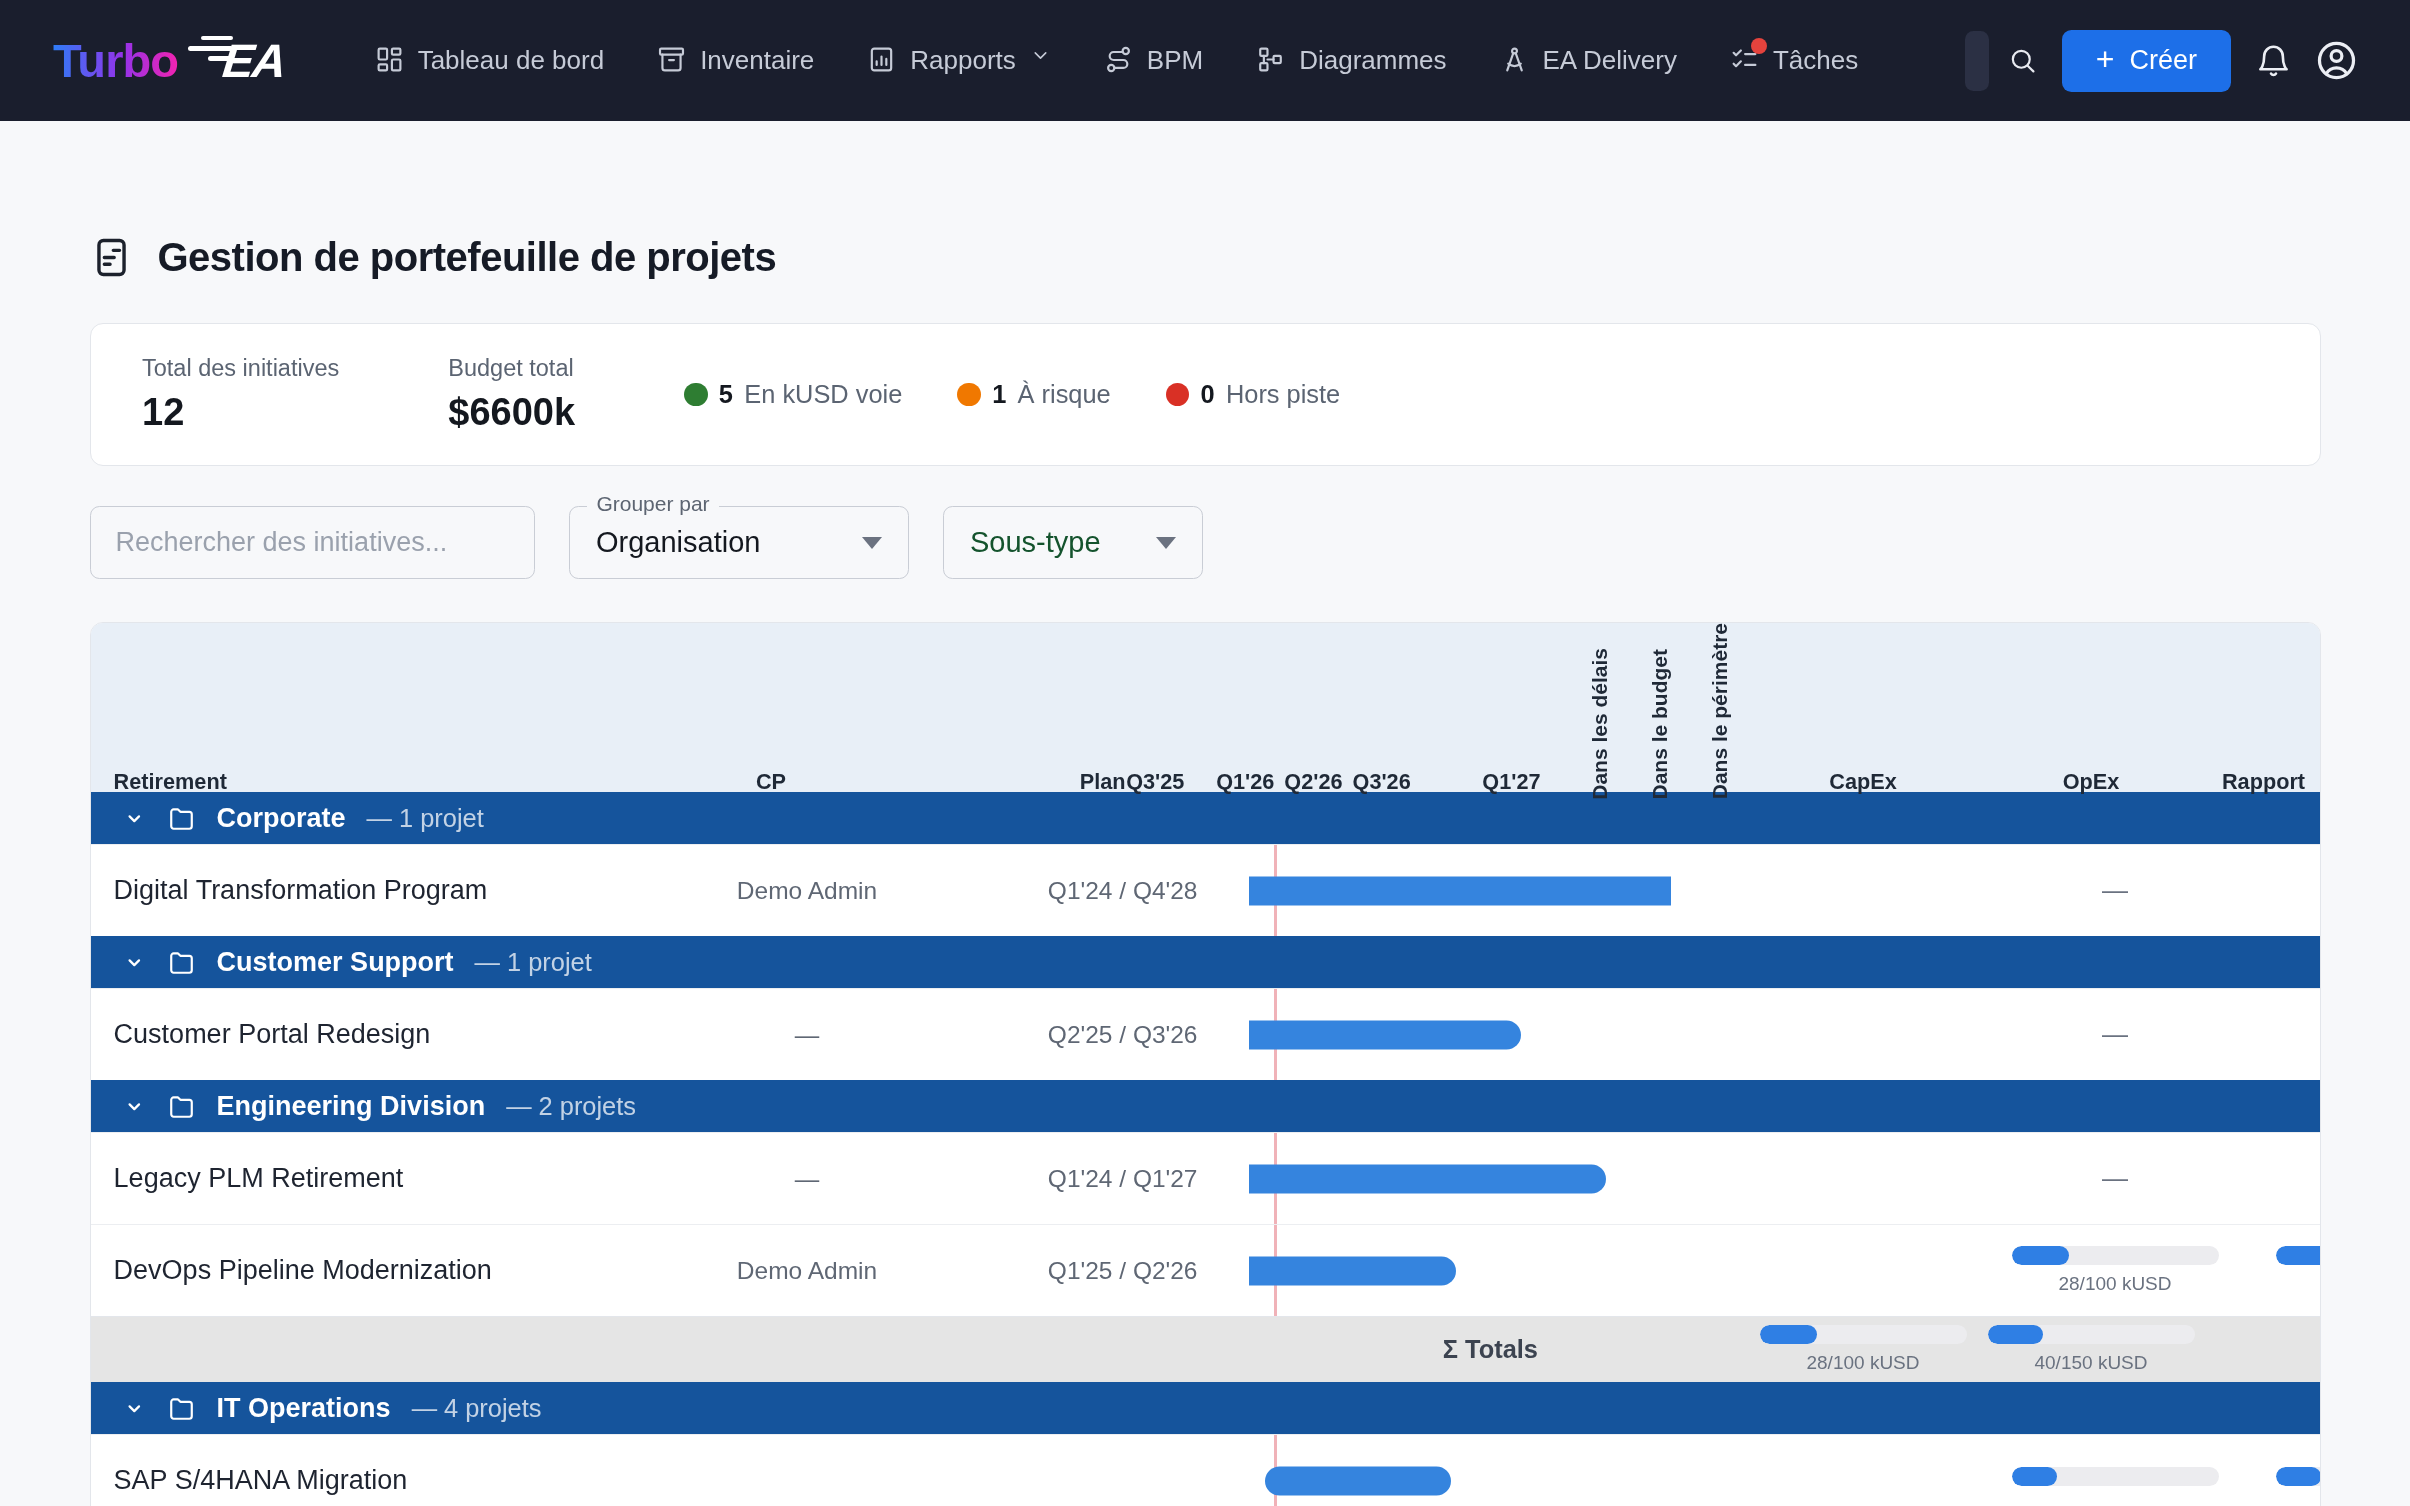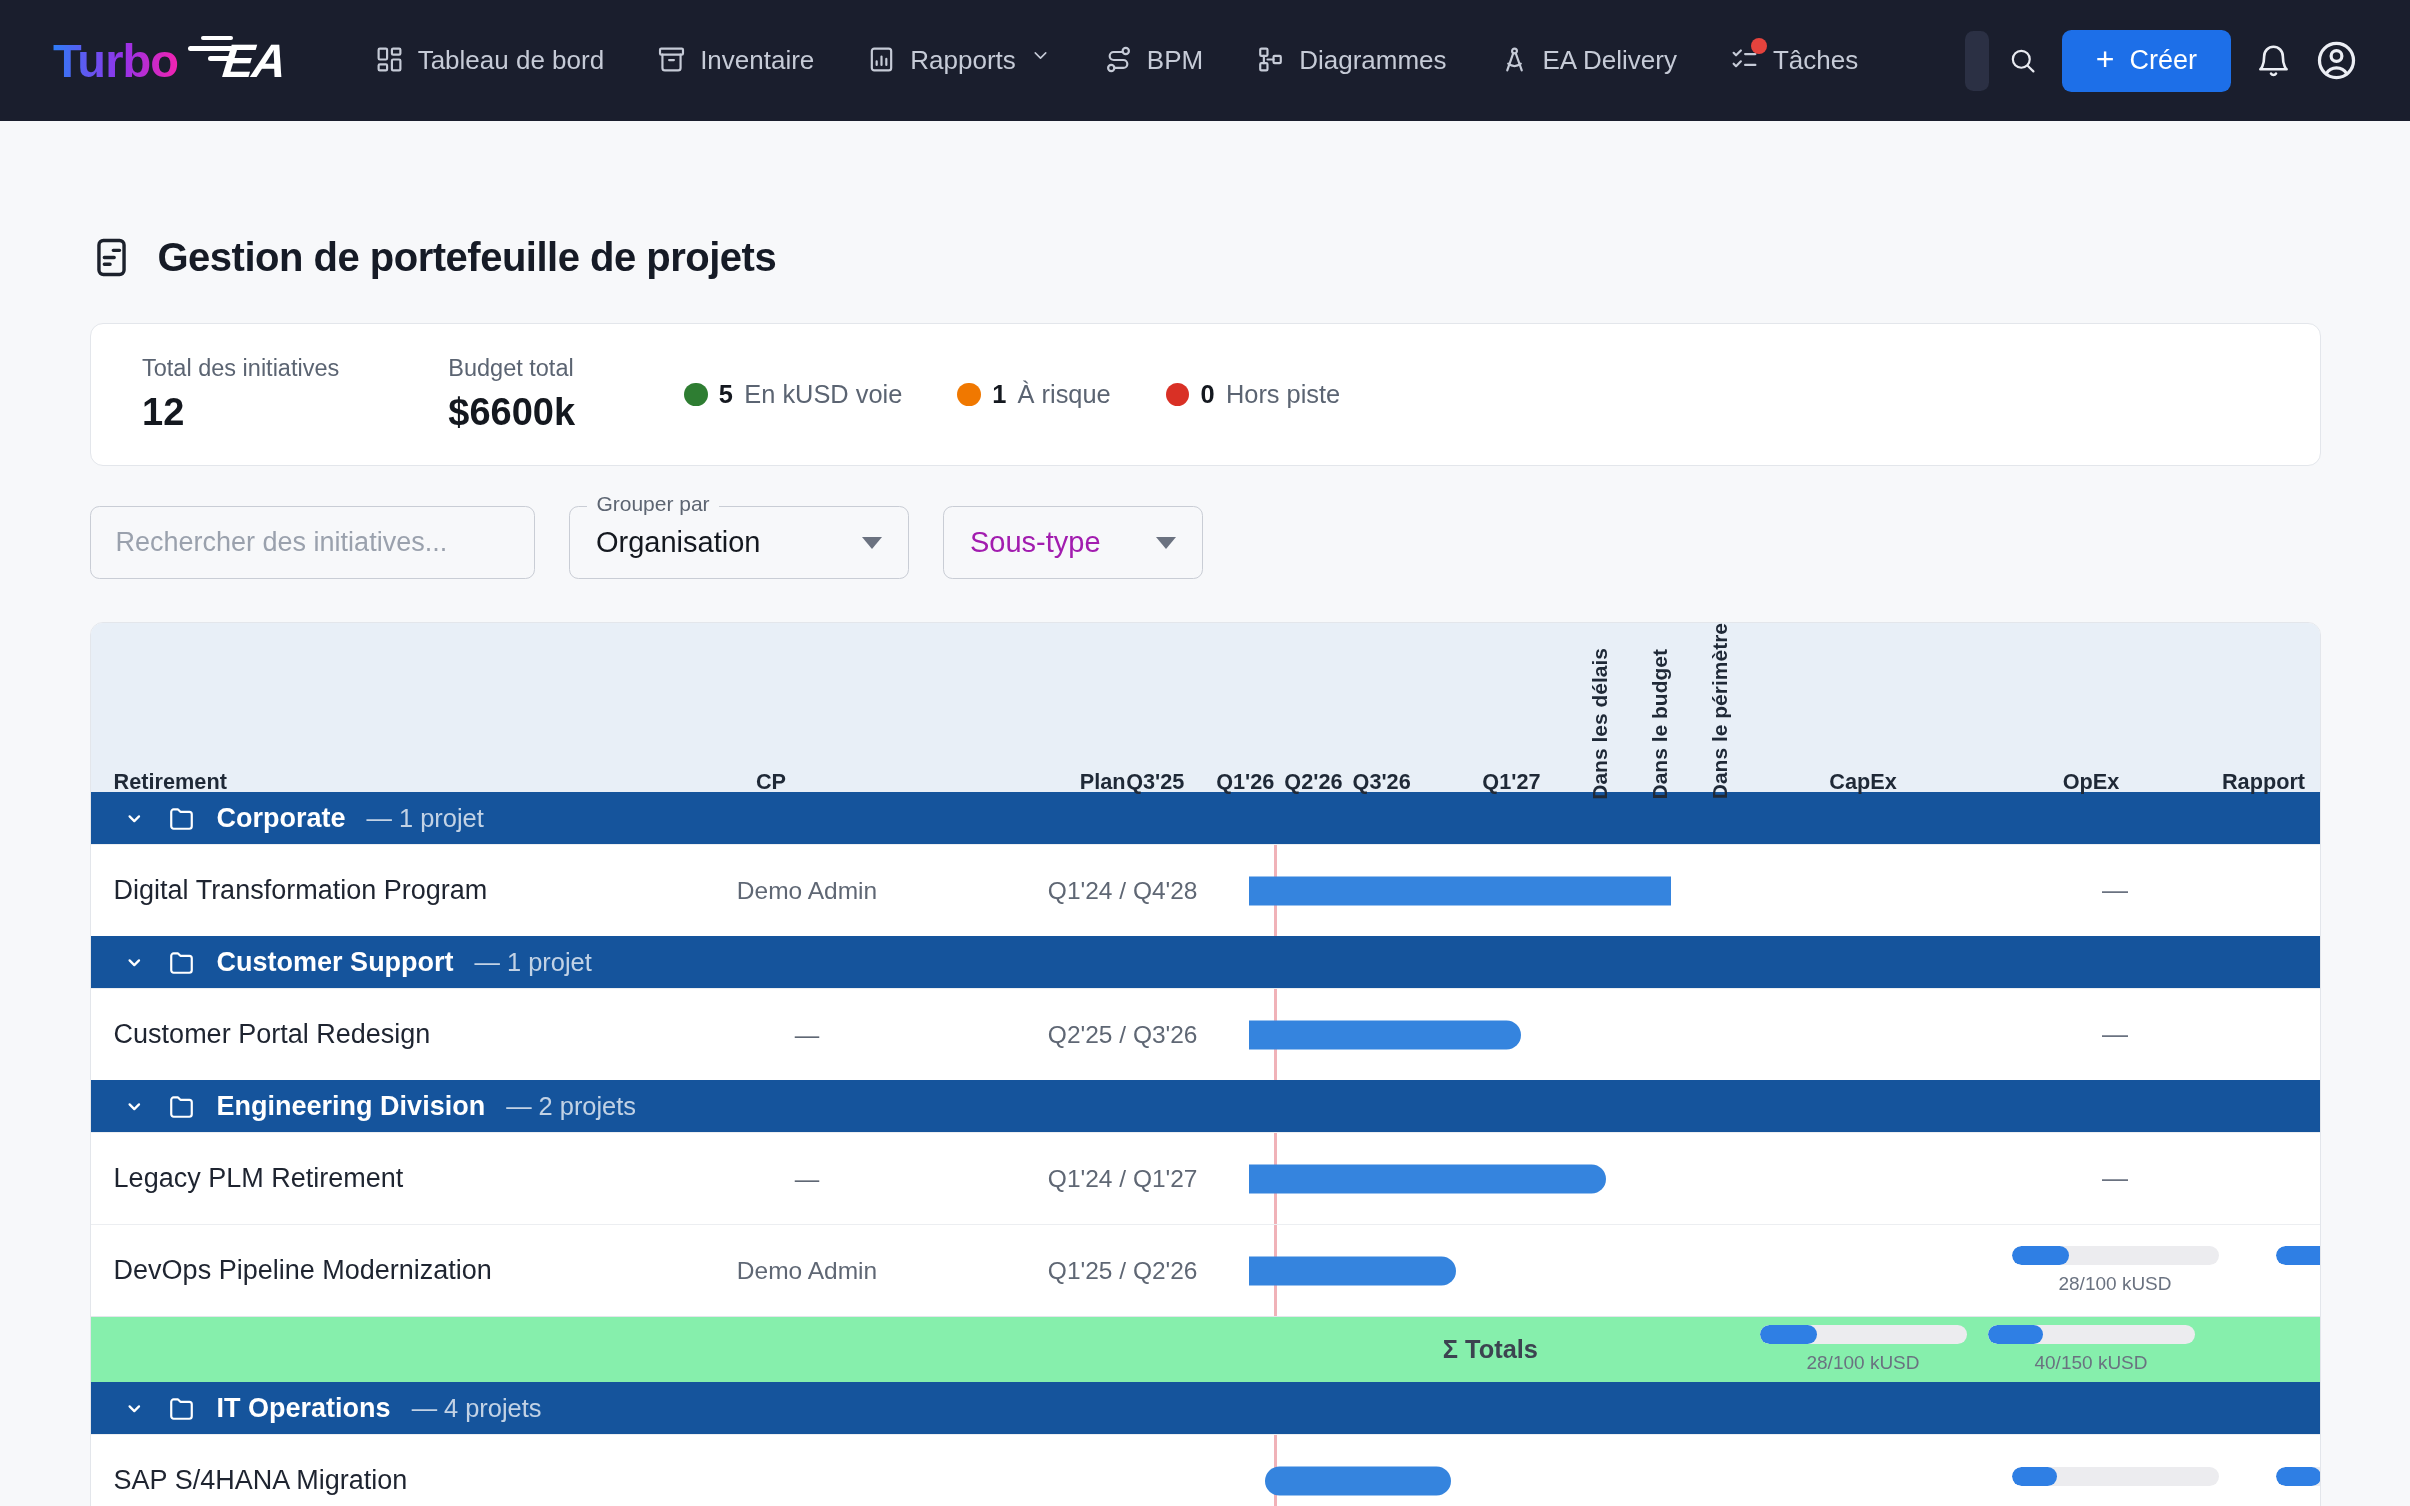--- a/index.html
+++ b/index.html
@@ -48,21 +48,21 @@
 
   .filters { margin-top:40px; display:flex; gap:34px; }
   .search-input { width:445px; height:73px; border:1.9px solid #c9cdd5; border-radius:9.4px; background:transparent;
     padding:0 24.5px; font-size:27px; color:#333a46; outline:none; font-family:inherit; }
   .search-input::placeholder { color:#9aa1ad; }
   .select { position:relative; height:73px; border:1.9px solid #c9cdd5; border-radius:9.4px;
     display:flex; align-items:center; justify-content:space-between; padding:0 26px; cursor:pointer; background:transparent; }
   .select-groupby { width:340px; }
   .select-subtype { width:260px; }
   .select-value { font-size:29px; color:#14181f; }
-  .select-placeholder { font-size:29px; color:#a21caf; }
+  .select-placeholder { font-size:29px; color:#14532d; }
   .notch-label { position:absolute; top:-15px; left:17px; background:#f7f8fa; padding:0 9.4px; font-size:21px; color:#5d6572; }
   .tri { width:0; height:0; border-left:10.4px solid transparent; border-right:10.4px solid transparent; border-top:12.2px solid #6b7280; }
 
   
   .table-card { margin-top:43px; background:#fff; border:0.9px solid #e3e6eb; border-radius:13px; overflow:hidden; }
   .trow { display:grid; grid-template-columns:565px 230px 247px 437px 60px 60px 60px 226px 230px 115px; align-items:center; }
   .thead { background:#e8eff7; height:169px; align-items:end; }
   .th { font-size:21.7px; font-weight:bold; color:#1f2937; padding-bottom:17px; }
   .th-init { padding-left:22.6px; }
   .th-cp, .th-capex, .th-opex, .th-rapport { text-align:center; }
@@ -93,21 +93,21 @@
   .dot { width:36px; height:36px; border-radius:50%; margin:0 auto; position:relative; z-index:1; }
   .dot.gray { background:#babcc0; } .dot.green { background:#2e7d32; }
   .dash { text-align:center; font-size:26px; color:#6a7280; }
   .money { display:flex; flex-direction:column; align-items:center; gap:8.5px; position:relative; z-index:1; }
   .pbar { width:207px; height:19px; border-radius:9.4px; background:#ececef; overflow:hidden; }
   .pfill { height:100%; border-radius:9.4px; background:#2f7fe4; }
   .money-label { font-size:19px; color:#6a7280; white-space:nowrap; }
   .c-rapport { text-align:center; font-size:24.5px; }
   .rapport-link { color:#1a6fe8; cursor:pointer; }
 
-  .totals-row { height:66px; border-top:0.9px solid #e3e6eb; background:#86efac; }
+  .totals-row { height:66px; border-top:0.9px solid #e3e6eb; background:#e5e5e5; }
   .totals-label { grid-column:1 / 5; text-align:right; padding-right:32px; font-size:25.4px; font-weight:bold; color:#3c4350; }
 </style>
 </head>
 <body>
 
 <header class="navbar">
   <div class="logo">
     <span class="logo-turbo">Turbo</span>
     <span class="speed-lines">
         <i></i>

